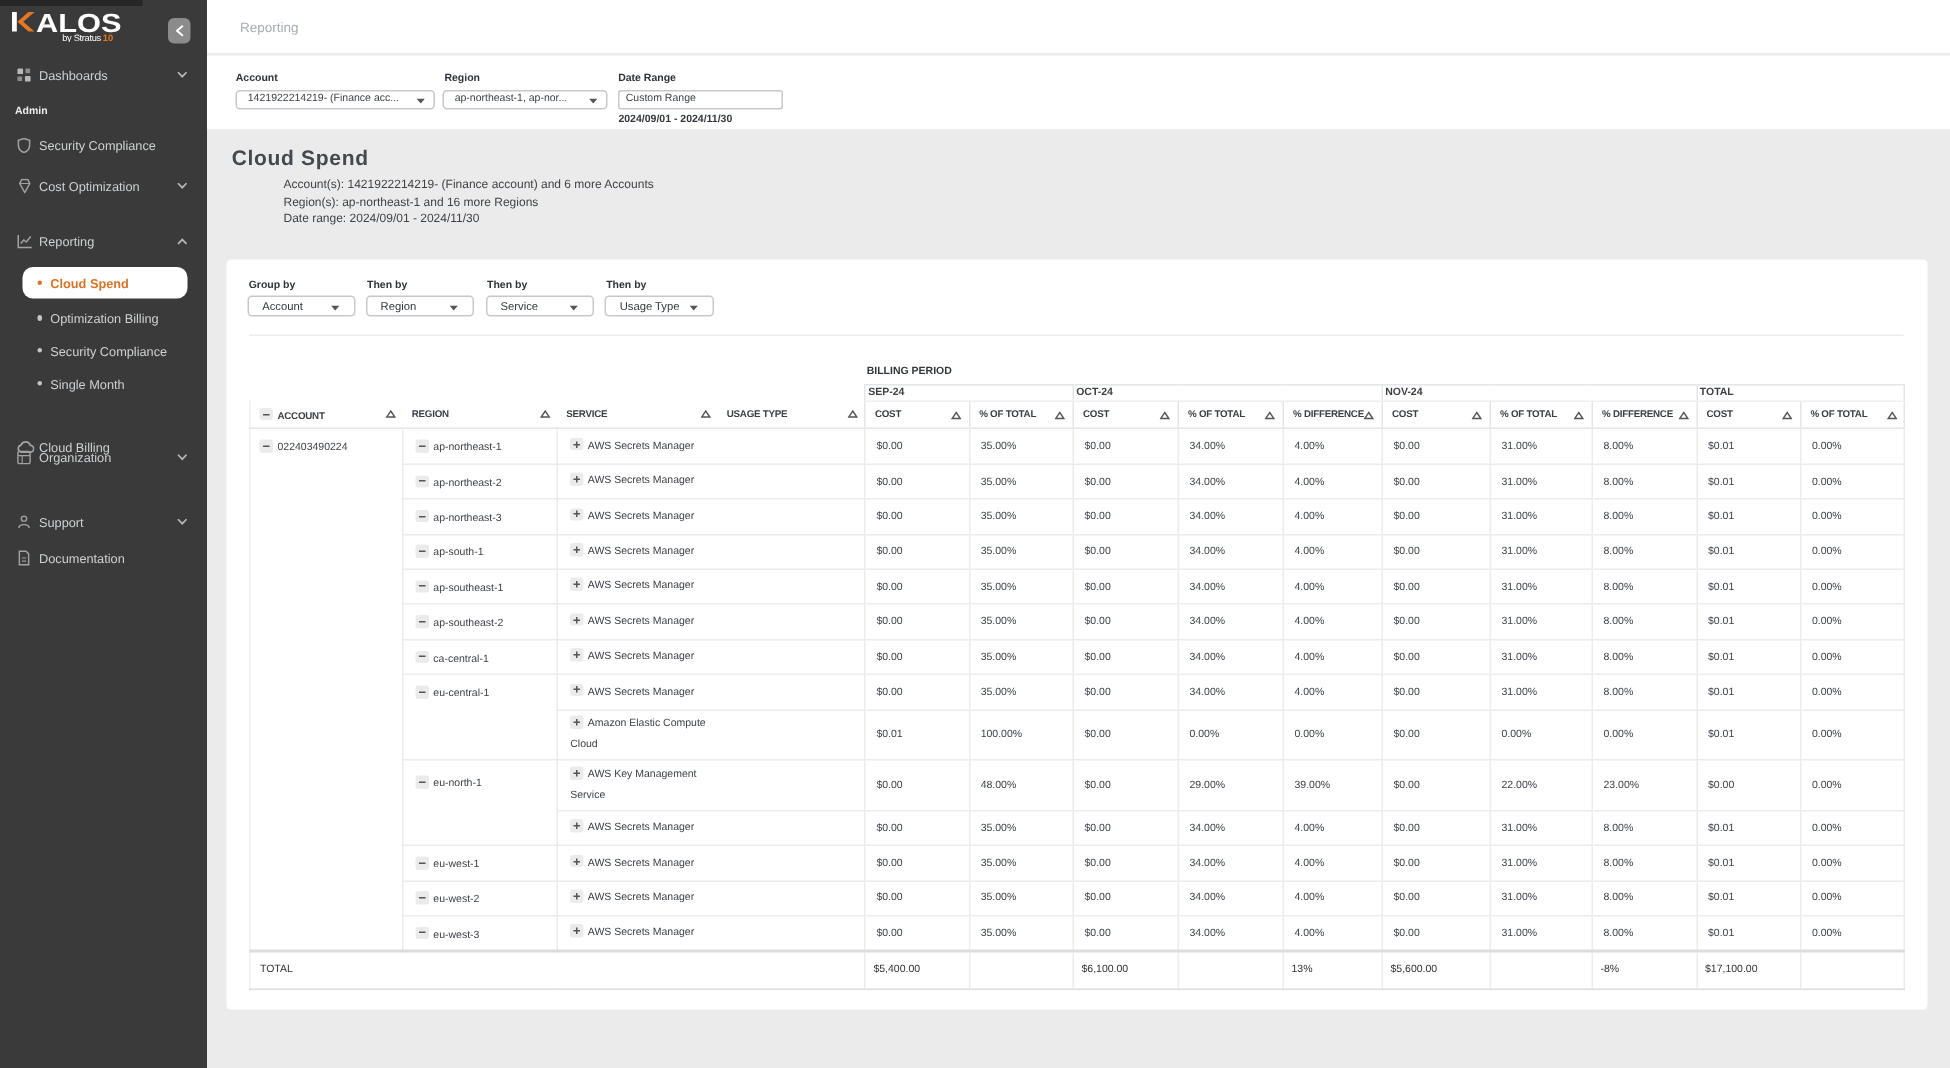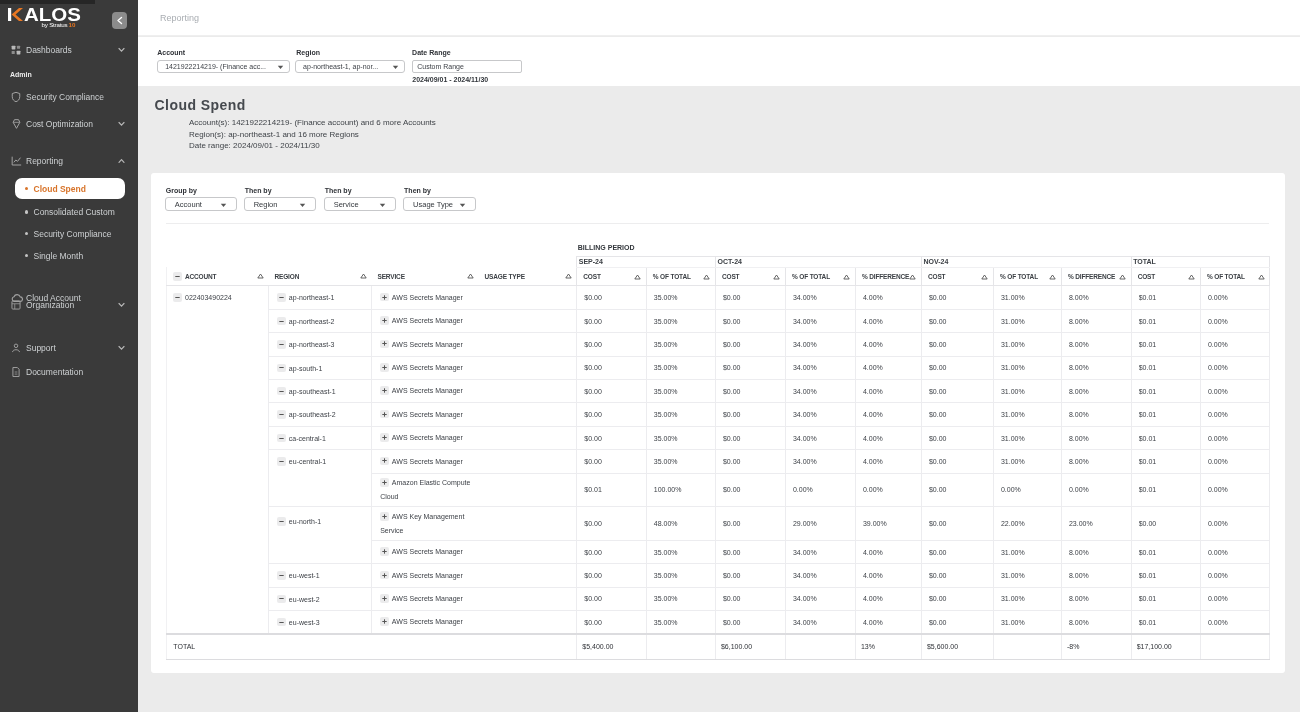--- a/index.html
+++ b/index.html
@@ -120,35 +120,35 @@
           <path d="M1 3.8 L3.5 1.2 L6 3.8" fill="none" stroke="#b5b5b5" stroke-width="1.2" stroke-linecap="round"></path>
         </svg>
     </div>
     <div class="pill" style="top:178px;"></div>
     <div class="sub-row act" style="top:178.5px;">
         <span class="dot"></span>
         <span class="txt">Cloud Spend</span>
       </div>
     <div class="sub-row" style="top:202px;">
         <span class="dot"></span>
-        <span class="txt">Consolidated Custom</span>
+        <span class="txt">Optimization Billing</span>
       </div>
     <div class="sub-row" style="top:223.7px;">
         <span class="dot"></span>
         <span class="txt">Security Compliance</span>
       </div>
     <div class="sub-row" style="top:245.5px;">
         <span class="dot"></span>
         <span class="txt">Single Month</span>
       </div>
     <div class="nav-row" style="top:287.5px;">
       <svg class="ic" width="12" height="9" viewBox="0 0 16 12">
           <path d="M4 10.5 A3.2 3.2 0 0 1 4 4.3 A4.4 4.4 0 0 1 12.3 4.5 A3 3 0 0 1 12.3 10.5 Z" fill="none" stroke="#a2a2a2" stroke-width="1.5"></path>
         </svg>
-      <span class="txt">Cloud Account</span>
+      <span class="txt">Cloud Billing</span>
     </div>
     <div class="nav-row" style="top:295px;">
       <svg class="ic" width="10" height="10" viewBox="0 0 16 16">
           <rect x="1.5" y="1.5" width="13" height="13" rx="1.5" fill="none" stroke="#a2a2a2" stroke-width="1.5"></rect>
           <path d="M1.5 6 H14.5 M6 6 V14.5" stroke="#a2a2a2" stroke-width="1.2"></path>
         </svg>
       <span class="txt">Organization</span>
       <svg class="chev" width="7" height="5" viewBox="0 0 7 5">
           <path d="M1 1 L3.5 3.6 L6 1" fill="none" stroke="#b5b5b5" stroke-width="1.2" stroke-linecap="round"></path>
         </svg>

